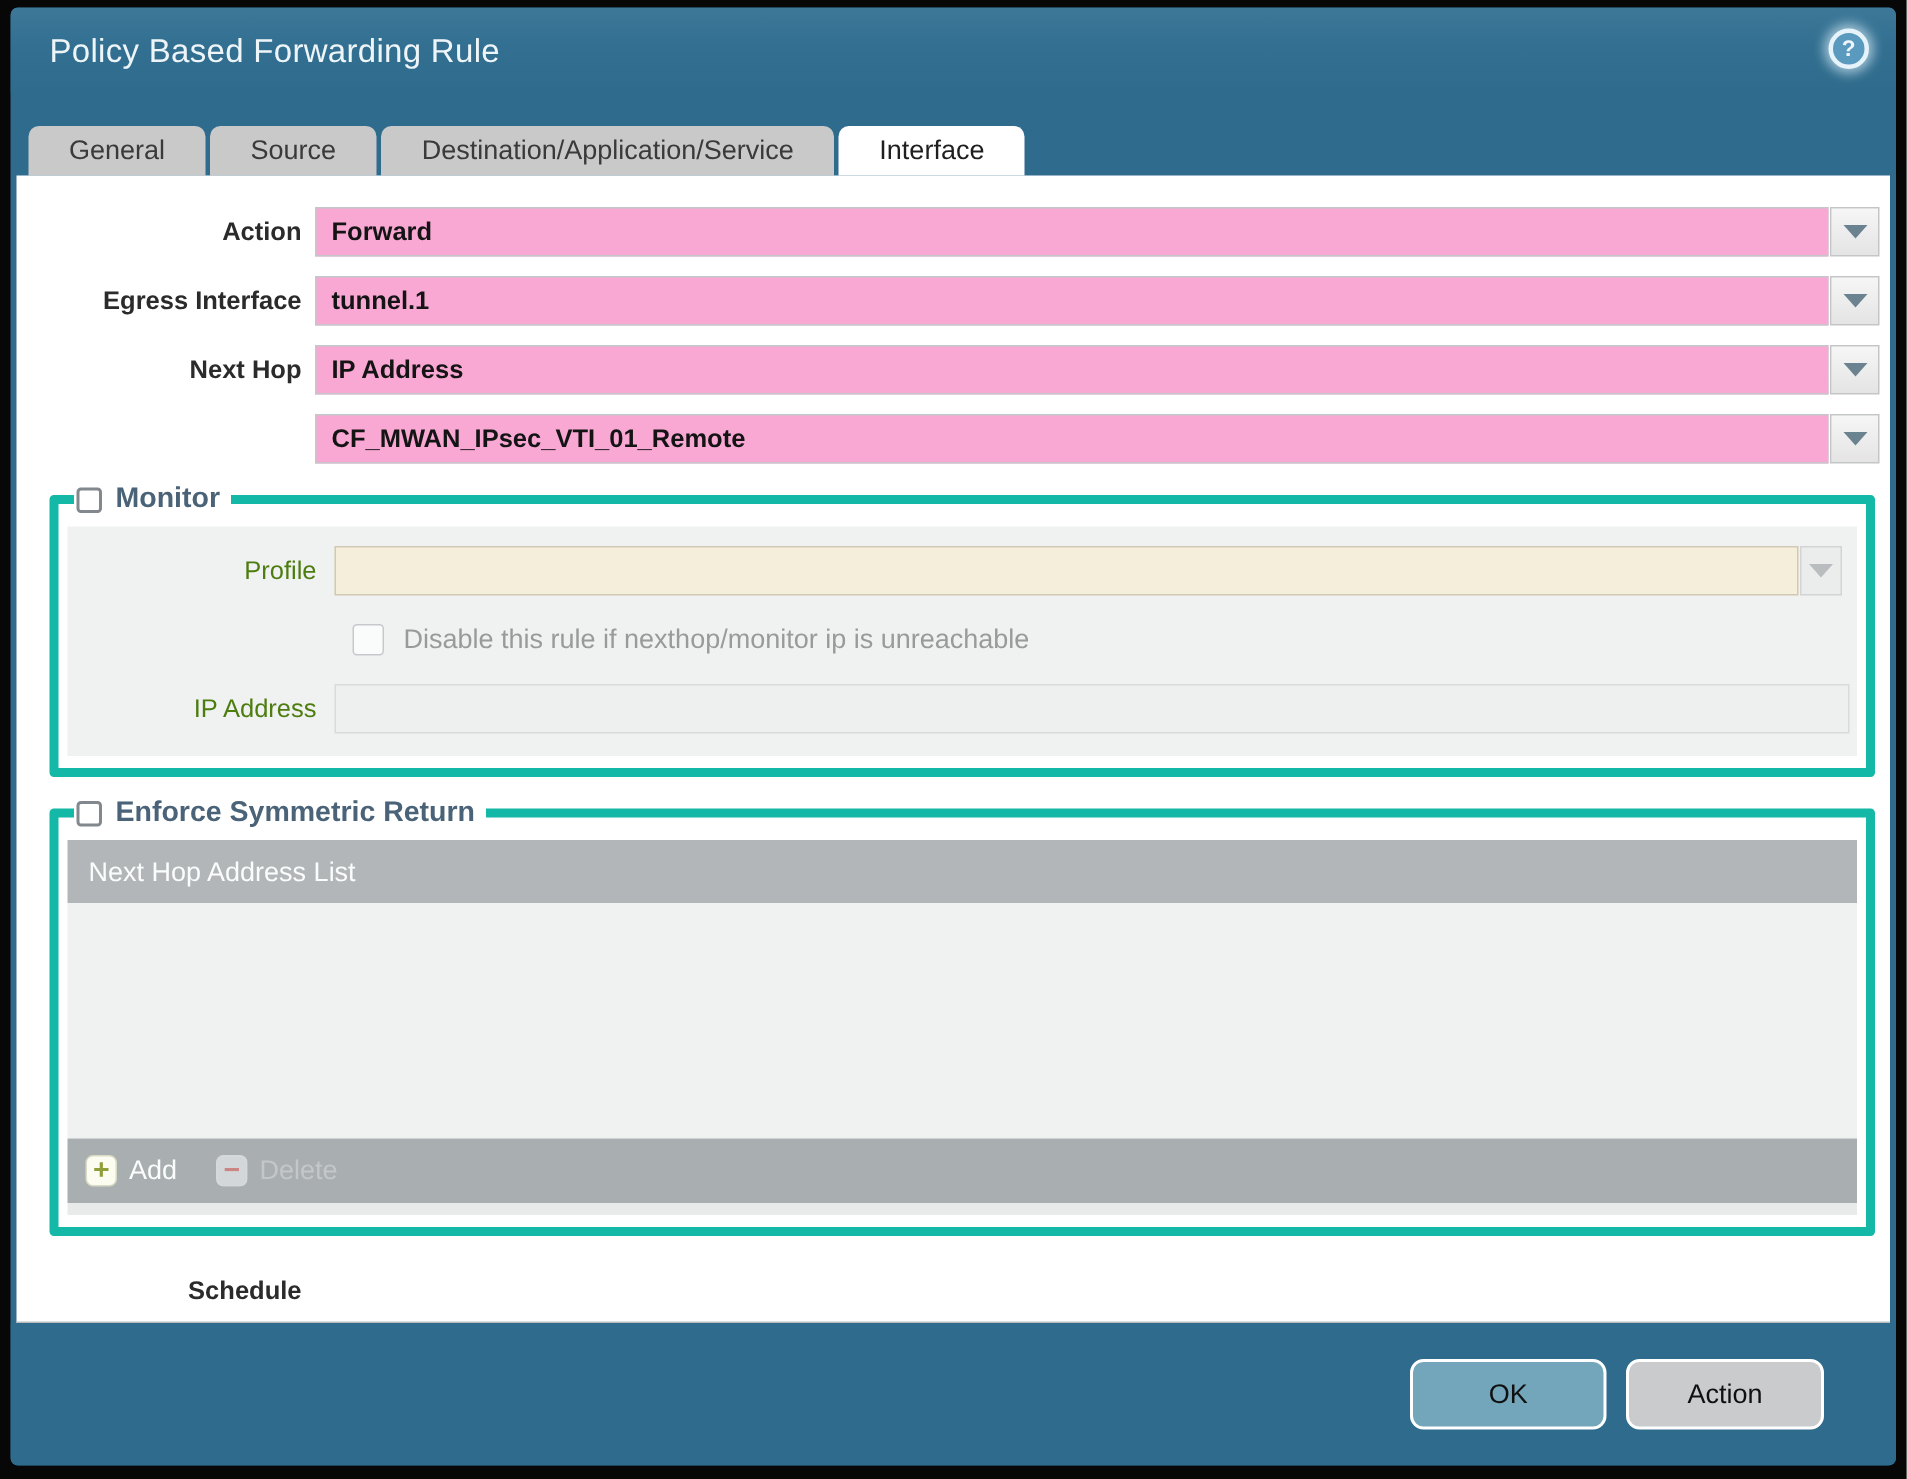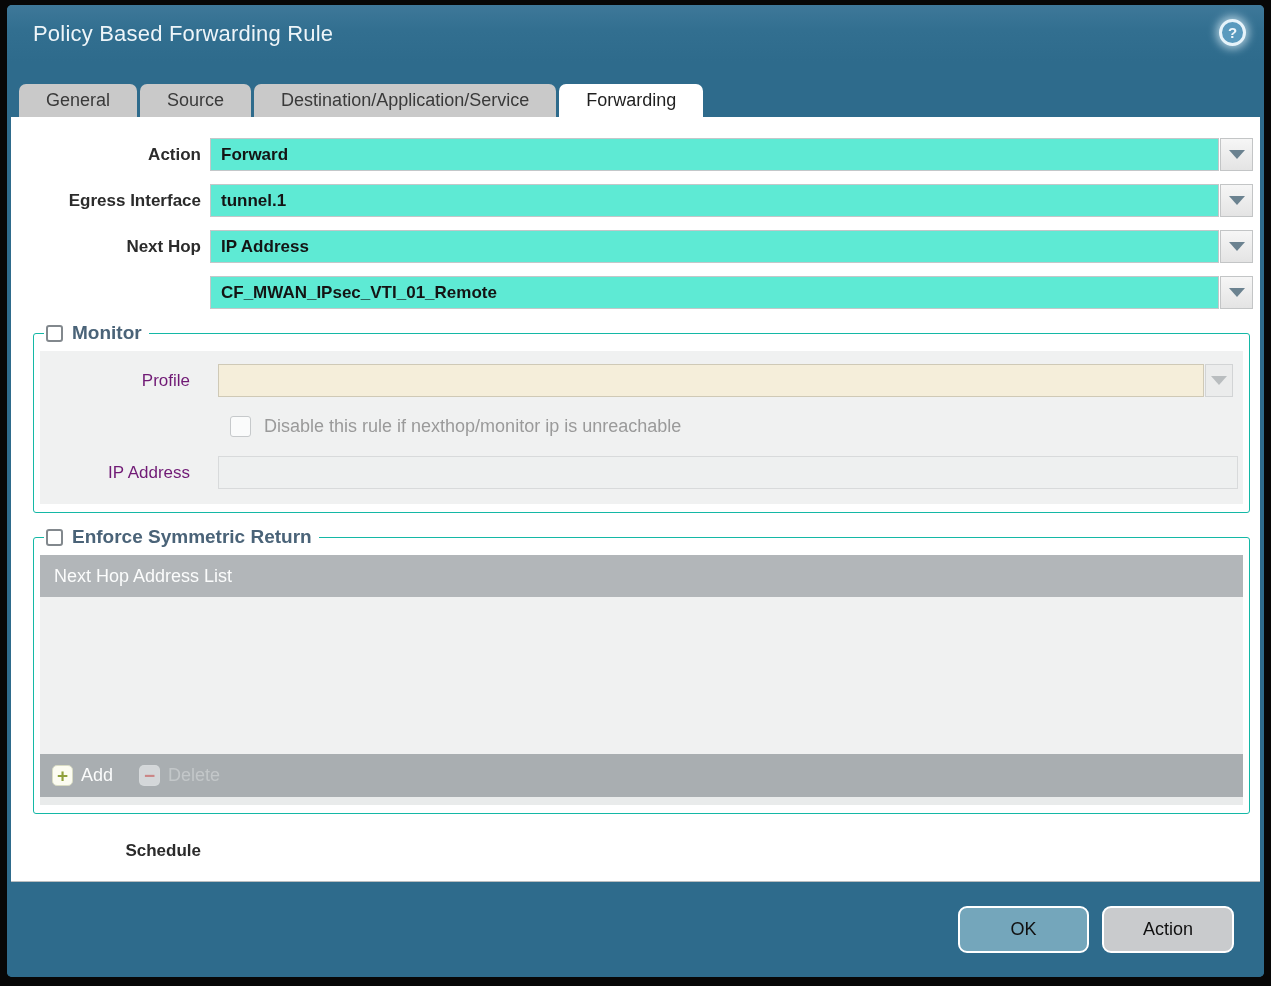--- a/index.html
+++ b/index.html
@@ -102,21 +102,21 @@
   }
   .field {
     flex: 1;
     display: flex;
     height: 33px;
     margin-right: 7px;
   }
   .input {
     flex: 1;
     border: 1px solid #c3c7c9;
-    background: #5eead4;
+    background: #f9a8d4;
     display: flex; align-items: center;
     padding-left: 10px;
     font-size: 17px;
     color: #141414;
   }
   .dd-btn {
     width: 33px;
     margin-left: 1px;
     border: 1px solid #c3c5c6;
     background: linear-gradient(#f6f6f6, #e4e4e4);
@@ -127,21 +127,21 @@
   .arrow {
     width: 0; height: 0;
     border-left: 8px solid transparent;
     border-right: 8px solid transparent;
     border-top: 9px solid #6b8290;
   }
   .arrow.disabled { border-top-color: #b9bdbf; }
 
   
   fieldset {
-    border: 1px solid #14b8a6;
+    border: 6px solid #14b8a6;
     border-radius: 3px;
     margin: 2px 10px 13px 22px;
     padding: 7px 6px 8px 6px;
   }
   legend {
     display: flex; align-items: center; gap: 9px;
     padding: 0 7px 0 2px;
     margin-left: 4px;
     font-size: 19px;
     font-weight: bold;
@@ -162,23 +162,23 @@
   }
   .m-row {
     display: flex; align-items: center;
     height: 33px;
     margin-bottom: 13px;
   }
   .m-row:last-child { margin-bottom: 0; }
   .m-label {
     width: 178px;
     text-align: right;
-    padding-right: 28px;
+    padding-right: 12px;
     font-size: 17px;
-    color: #701a75;
+    color: #4d7c0f;
     flex: 0 0 auto;
   }
   .m-field { flex: 1; display: flex; height: 33px; }
   .input.cream {
     background: #f5eeda;
     border: 1px solid #cfc9b6;
   }
   .dd-btn.disabled {
     width: 28px;
     background: #ebecec;
@@ -255,21 +255,21 @@
 
   .schedule-row { margin-top: 20px; gap: 45px; }
 
   
   .footer {
     height: 95px;
     flex: 0 0 auto;
     background: #2e6b8c;
     display: flex; align-items: center; justify-content: flex-end;
     gap: 13px;
-    padding-right: 30px;
+    padding-right: 48px;
   }
   .btn {
     height: 47px;
     border: 2px solid #ffffff;
     border-radius: 9px;
     font-size: 18px;
     color: #101010;
     display: flex; align-items: center; justify-content: center;
     cursor: pointer;
     font-family: "Liberation Sans", sans-serif;
@@ -285,21 +285,21 @@
 
     <div class="titlebar">
       <span class="title">Policy Based Forwarding Rule</span>
       <span class="help-btn">?</span>
     </div>
 
     <div class="tabs">
       <div class="tab">General</div>
       <div class="tab">Source</div>
       <div class="tab">Destination/Application/Service</div>
-      <div class="tab active">Forwarding</div>
+      <div class="tab active">Interface</div>
     </div>
 
     <div class="content">
 
       <div class="row">
         <div class="row-label">Action</div>
         <div class="field">
           <div class="input">Forward</div>
           <div class="dd-btn">
             <span class="arrow"></span>

